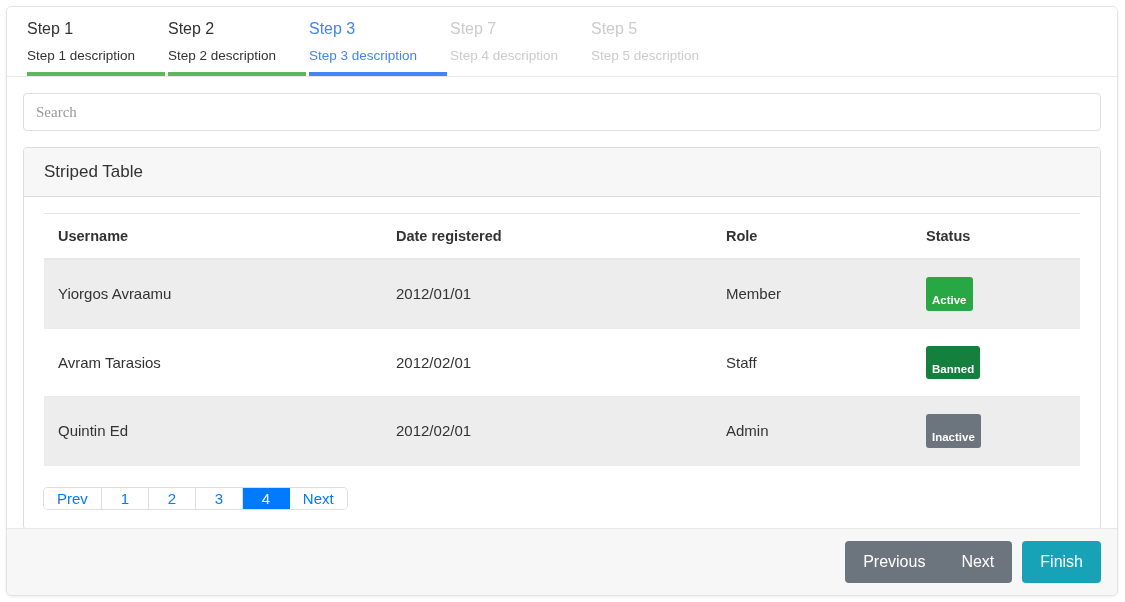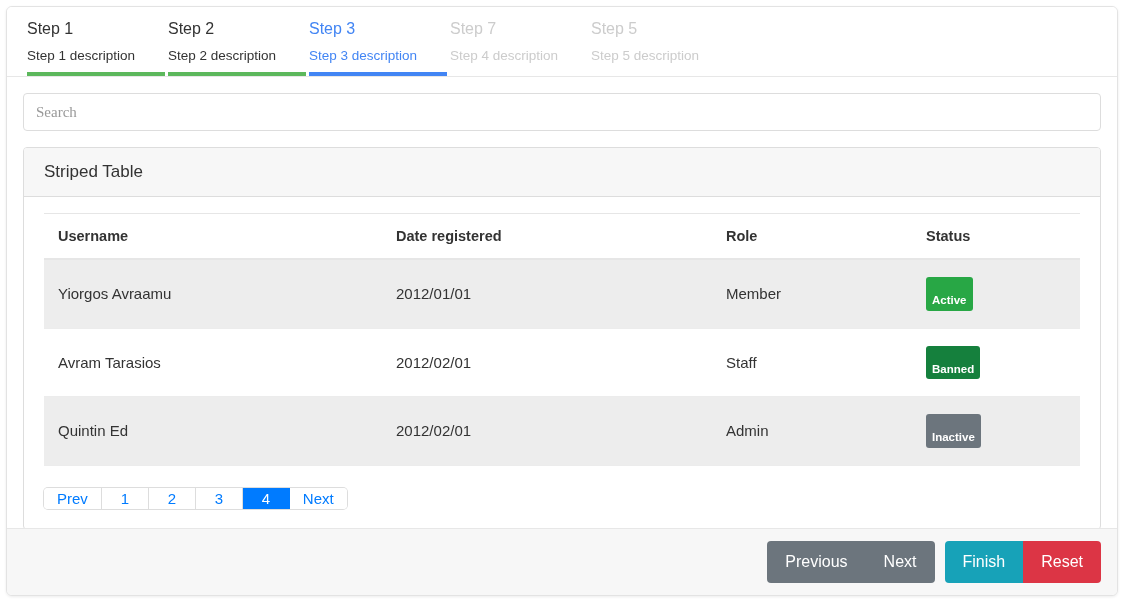--- a/index.html
+++ b/index.html
@@ -349,18 +349,17 @@
       </div>
     </div>
 
     <div class="wizard-footer">
       <div class="btn-group">
         <button class="btn btn-secondary">Previous</button>
         <button class="btn btn-secondary">Next</button>
       </div>
       <div class="btn-group">
         <button class="btn btn-info">Finish</button>
-        <button class="btn btn-danger">Reset</button>
       </div>
     </div>
 
   </div>
 </div>
 
 </body></html>

